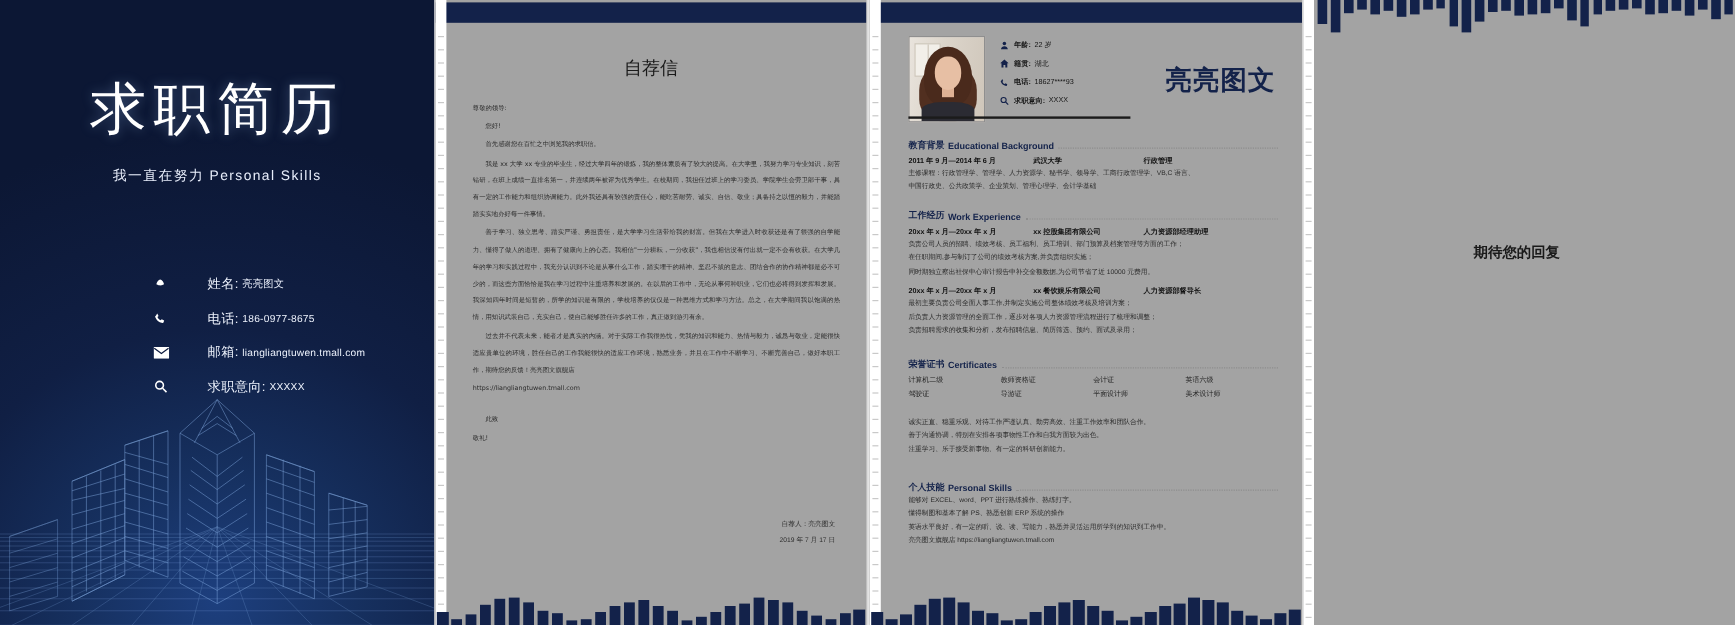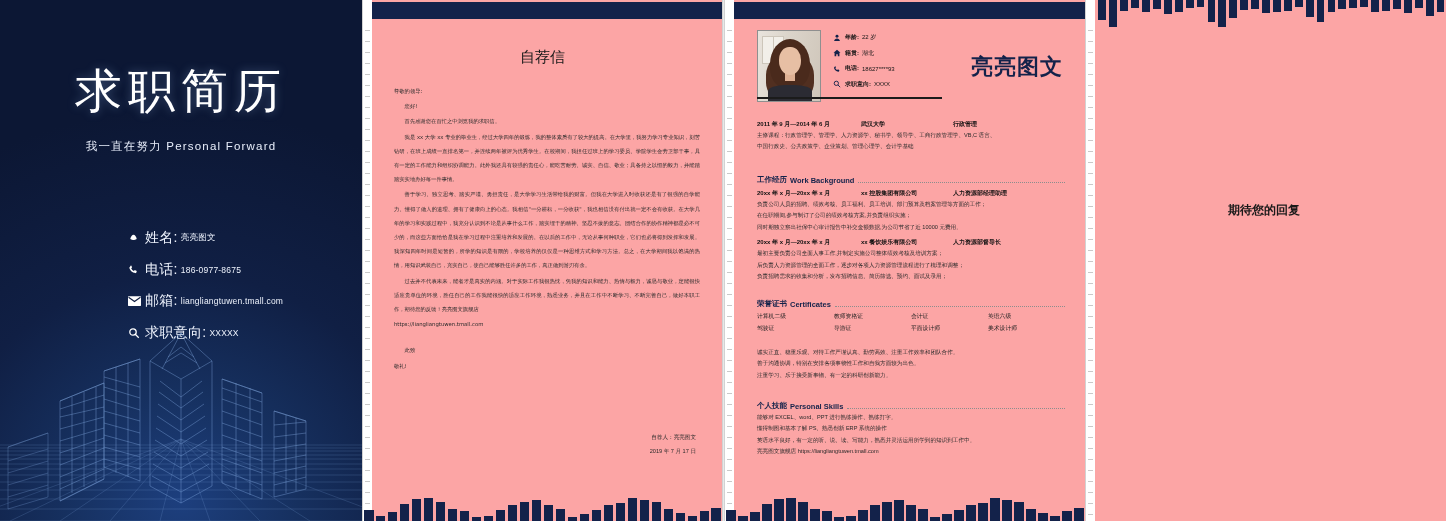--- a/index.html
+++ b/index.html
@@ -5,41 +5,41 @@
   html,body{margin:0;padding:0;}
   body{
     width:1446px;height:521px;
     background:#e7e7e7;
     font-family:"Liberation Sans","DejaVu Sans",sans-serif;
     overflow:hidden;
   }
   .stage{position:relative;width:1446px;height:521px;background:#e8e8e8;}
 
   
-  .page{position:absolute;top:0;background:#fca5a5;overflow:hidden;
+  .page{position:absolute;top:0;background:#a3a3a3;overflow:hidden;
         box-shadow:0 0 0 1px #d2d2d2;}
 
   
   #page1{left:0;width:362px;height:521px;background:#0f1d40;box-shadow:none;}
   .cover-bg{position:absolute;inset:0;
     background:
       radial-gradient(115% 75% at 50% 96%, #1d3f7e 0%, #16305f 28%, #101f44 58%, #0c1734 100%);
   }
   .cover-title{position:absolute;left:0;right:0;top:60px;text-align:center;
     font-size:47px;letter-spacing:6px;color:#ffffff;font-weight:300;
     font-family:"DejaVu Sans","Liberation Sans",sans-serif;
     text-shadow:0 0 10px rgba(160,200,255,.35);}
   .cover-sub{position:absolute;left:0;right:0;top:139px;text-align:center;
     font-size:11.5px;letter-spacing:1.2px;color:#e8eefb;font-weight:300;}
   .contact-list{position:absolute;left:128px;top:229px;}
   .c-row{display:flex;align-items:center;margin-bottom:13.5px;color:#eef3fd;}
   .c-ico{width:17px;height:15px;flex:0 0 17px;display:flex;align-items:center;
          justify-content:flex-start;color:#ffffff;}
   .c-ico svg{display:block;}
-  .c-lab{font-size:14px;letter-spacing:.3px;margin-right:3px;white-space:nowrap;}
+  .c-lab{font-size:11px;letter-spacing:.3px;margin-right:3px;white-space:nowrap;margin-left:28px;}
   .c-val{font-size:8.5px;letter-spacing:.2px;white-space:nowrap;}
   .city{position:absolute;left:0;right:0;bottom:0;height:250px;opacity:.92;}
 
   
   .topband{position:absolute;left:0;top:2px;right:0;height:17px;background:#13224a;}
   .gutter{position:absolute;top:0;bottom:0;width:9px;background:#ffffff;}
   .gutter .mk{position:absolute;left:2px;width:5px;height:1px;background:#c9c9c9;}
   .barstrip{position:absolute;left:0;right:0;bottom:0;height:44px;}
   .bar{position:absolute;bottom:0;background:#13224a;}
   .topbars{position:absolute;left:0;right:0;top:0;height:40px;}
@@ -108,21 +108,21 @@
 </style>
 </head>
 <body>
 
 <div class="stage">
 
   <div class="page" id="page1">
     <div class="cover-bg"></div>
 
     <div class="cover-title">求职简历</div>
-    <div class="cover-sub">我一直在努力 Personal Forward</div>
+    <div class="cover-sub">我一直在努力 Personal Skills</div>
 
     <div class="contact-list">
       <div class="c-row">
         <span class="c-ico">
           <svg width="11" height="11" viewBox="0 0 24 24" fill="#ffffff">
               <path d="M12 4c-3 0-6 4-7 9 3 1.6 5 2 7 2s4-.4 7-2c-1-5-4-9-7-9z"></path>
             </svg>
         </span>
         <span class="c-lab">姓名:</span>
         <span class="c-val">亮亮图文</span>
@@ -419,33 +419,38 @@
         </span>
         <span class="m-lab">求职意向:</span>
         <span class="m-val">XXXX</span>
       </div>
     </div>
     <div class="meta-rule"></div>
 
     <div class="p3-name">亮亮图文</div>
 
     <div class="sec" style="top:116px">
+      <div class="sec-h">
+        <span class="zh">教育背景</span>
+        <span class="en">Educational Background</span>
+        <span class="dots"></span>
+      </div>
       <div class="row3">
         <span class="a">2011 年 9 月—2014 年 6 月</span>
         <span class="b">武汉大学</span>
         <span class="c">行政管理</span>
       </div>
       <div class="ln">主修课程：行政管理学、管理学、人力资源学、秘书学、领导学、工商行政管理学、VB,C 语言、</div>
       <div class="ln">中国行政史、公共政策学、企业策划、管理心理学、会计学基础</div>
     </div>
 
     <div class="sec" style="top:175px">
       <div class="sec-h">
         <span class="zh">工作经历</span>
-        <span class="en">Work Background</span>
+        <span class="en">Work Experience</span>
         <span class="dots"></span>
       </div>
       <div class="row3">
         <span class="a">20xx 年 x 月—20xx 年 x 月</span>
         <span class="b">xx 控股集团有限公司</span>
         <span class="c">人力资源部经理助理</span>
       </div>
       <div class="ln">负责公司人员的招聘、绩效考核、员工福利、员工培训、部门预算及档案管理等方面的工作；</div>
       <div class="ln">在任职期间,参与制订了公司的绩效考核方案,并负责组织实施；</div>
       <div class="ln">同时期独立察出社保中心审计报告中补交金额数据,为公司节省了近 10000 元费用。</div>

